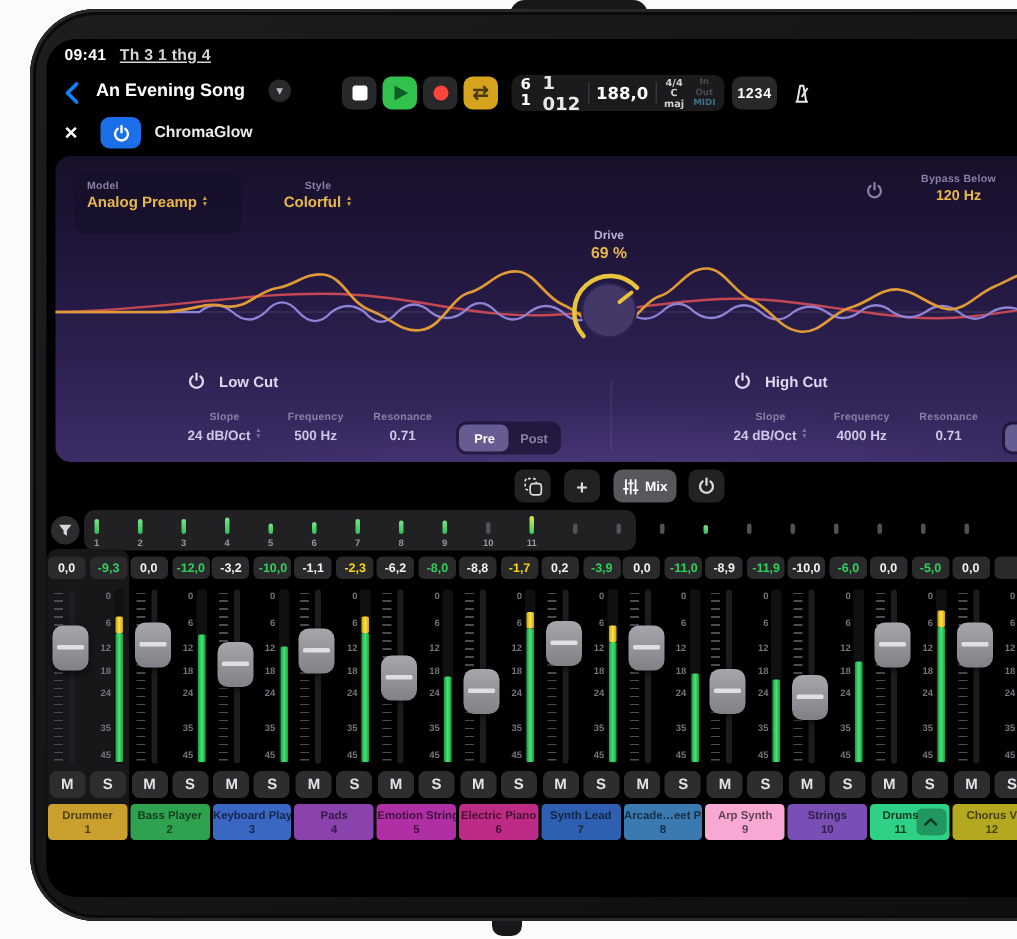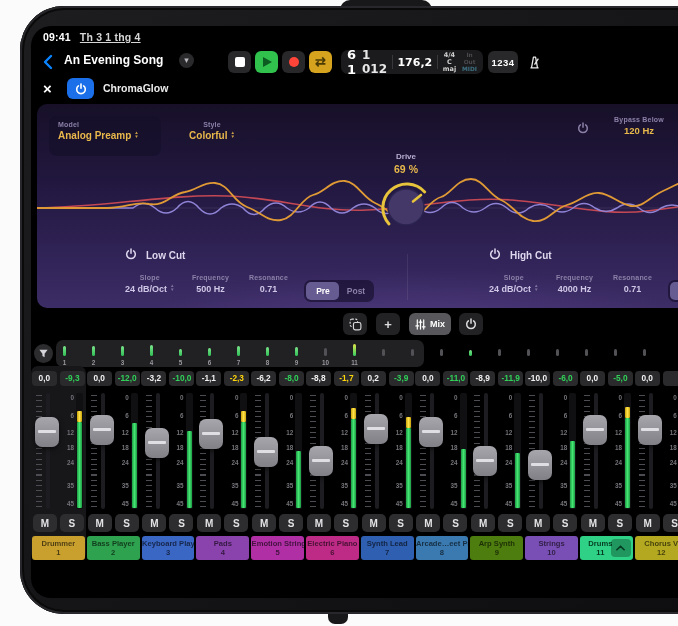--- a/index.html
+++ b/index.html
@@ -18,21 +18,21 @@
   .songttl{position:absolute;left:33px;top:5px;color:#fff;font-size:12px;font-weight:bold;}
   .ttl-chip{position:absolute;left:148px;top:5px;width:15px;height:15px;border-radius:50%;background:#2a2a2d;color:#b8b8bd;font-size:9px;text-align:center;line-height:14px;}
   .tbtn{position:absolute;top:3px;width:23px;height:22px;border-radius:6px;background:#28282b;display:flex;align-items:center;justify-content:center;}
   .tbtn.play{background:#31c24e;}
   .tbtn.loop{background:#d6a31f;}
   .stop-glyph{width:10px;height:10px;background:#fff;border-radius:2px;}
   .play-glyph{width:0;height:0;border-left:9px solid #0d5c22;border-top:5.5px solid transparent;border-bottom:5.5px solid transparent;margin-left:2px;}
   .rec-glyph{width:10px;height:10px;background:#ff453a;border-radius:50%;}
   .loop-glyph{color:#4a3a05;font-size:13px;font-weight:bold;line-height:10px;}
   .lcd{position:absolute;left:310px;top:2px;width:142px;height:24px;background:#1b1b1d;border-radius:7px;display:flex;align-items:center;padding:0 6px;color:#fff;font-family:"DejaVu Sans",sans-serif;}
-  .lcd .bars{font-size:13px;font-weight:bold;letter-spacing:1px;}
+  .lcd .bars{font-size:10px;font-weight:bold;letter-spacing:1px;}
   .lcd .beats{font-size:12px;font-weight:bold;margin-left:3px;color:#e8e8e8;}
   .lcd .sep{width:1px;height:14px;background:#38383c;margin:0 5px;}
   .lcd .tempo{font-size:11px;font-weight:bold;}
   .lcd .sig{font-size:6.5px;line-height:7px;color:#d0d0d0;text-align:center;font-weight:bold;}
   .lcd .io{font-size:5.8px;line-height:7px;color:#4a4a4f;margin-left:6px;text-align:center;font-weight:bold;}
   .lcd .io .midi{color:#3e7082;}
   .cntbtn{position:absolute;left:457px;top:3px;width:30px;height:22px;border-radius:6px;background:#28282b;color:#fff;font-size:9.5px;font-weight:bold;display:flex;align-items:center;justify-content:center;letter-spacing:.5px;}
   .metrobtn{position:absolute;left:491px;top:3px;width:24px;height:22px;display:flex;align-items:center;justify-content:center;color:#e8e8e8;}
   
   .plughdr{position:absolute;left:0;top:50px;width:100%;height:28px;}
@@ -131,21 +131,21 @@
           <div class="rec-glyph"></div>
         </div>
       <div class="tbtn loop" style="left:278px">
           <div class="loop-glyph">⇄</div>
         </div>
 
       <div class="lcd">
         <span class="bars">6 1</span>
         <span class="beats">1 012</span>
         <span class="sep"></span>
-        <span class="tempo">176,2</span>
+        <span class="tempo">188,0</span>
         <span class="sep"></span>
         <span class="sig">
           <span>4/4</span><br><span>C maj</span>
         </span>
         <span class="io">
           <span>In</span> <span>Out</span><br>
           <span class="midi">MIDI</span>
         </span>
       </div>
       <div class="cntbtn">1234</div>
@@ -616,21 +616,21 @@
               </div>
               <div class="meter">
                 <div class="mgreen" style="top: 60px;"></div>
               </div>
               <div class="handle" style="top: 56px;"></div>
             </div>
             <div class="msrow">
               <div class="msb">M</div>
               <div class="msb">S</div>
             </div>
-            <div class="tab" style="background: #4d7c0f;">
+            <div class="tab" style="background: #f9a8d4;">
               <div class="tn">Arp Synth</div>
               <div class="tnum">9</div>
             </div>
           </div>
           <div class="strip">
             <div class="vals">
               <div class="val">-10,0</div>
               <div class="val" style="color: rgb(48, 209, 88);">-6,0</div>
             </div>
             <div class="fzone">

